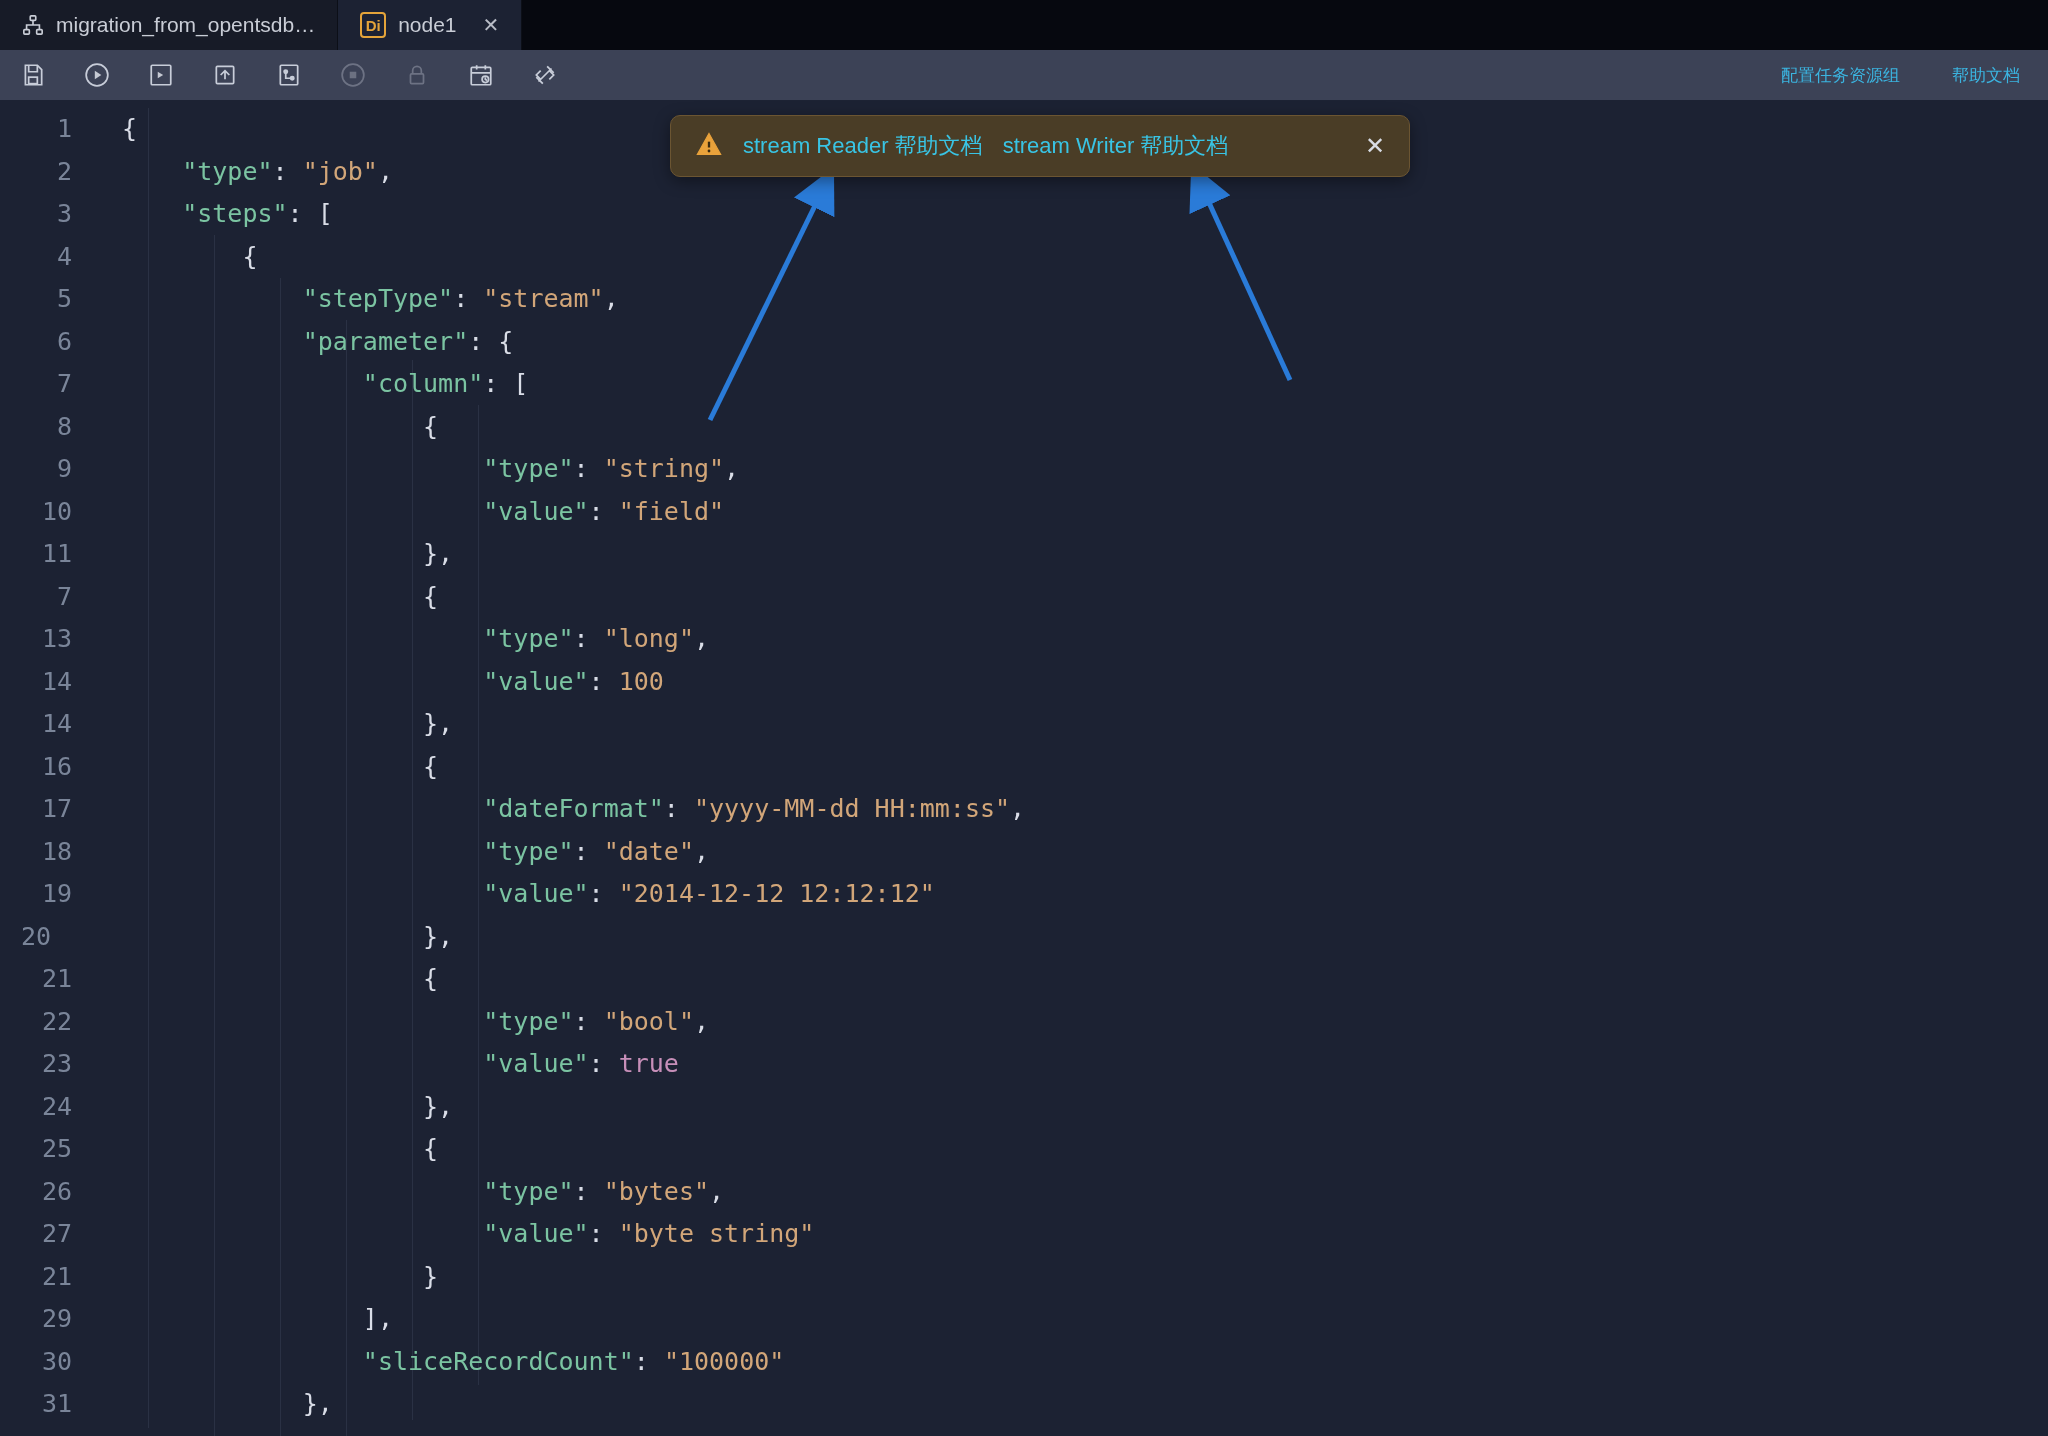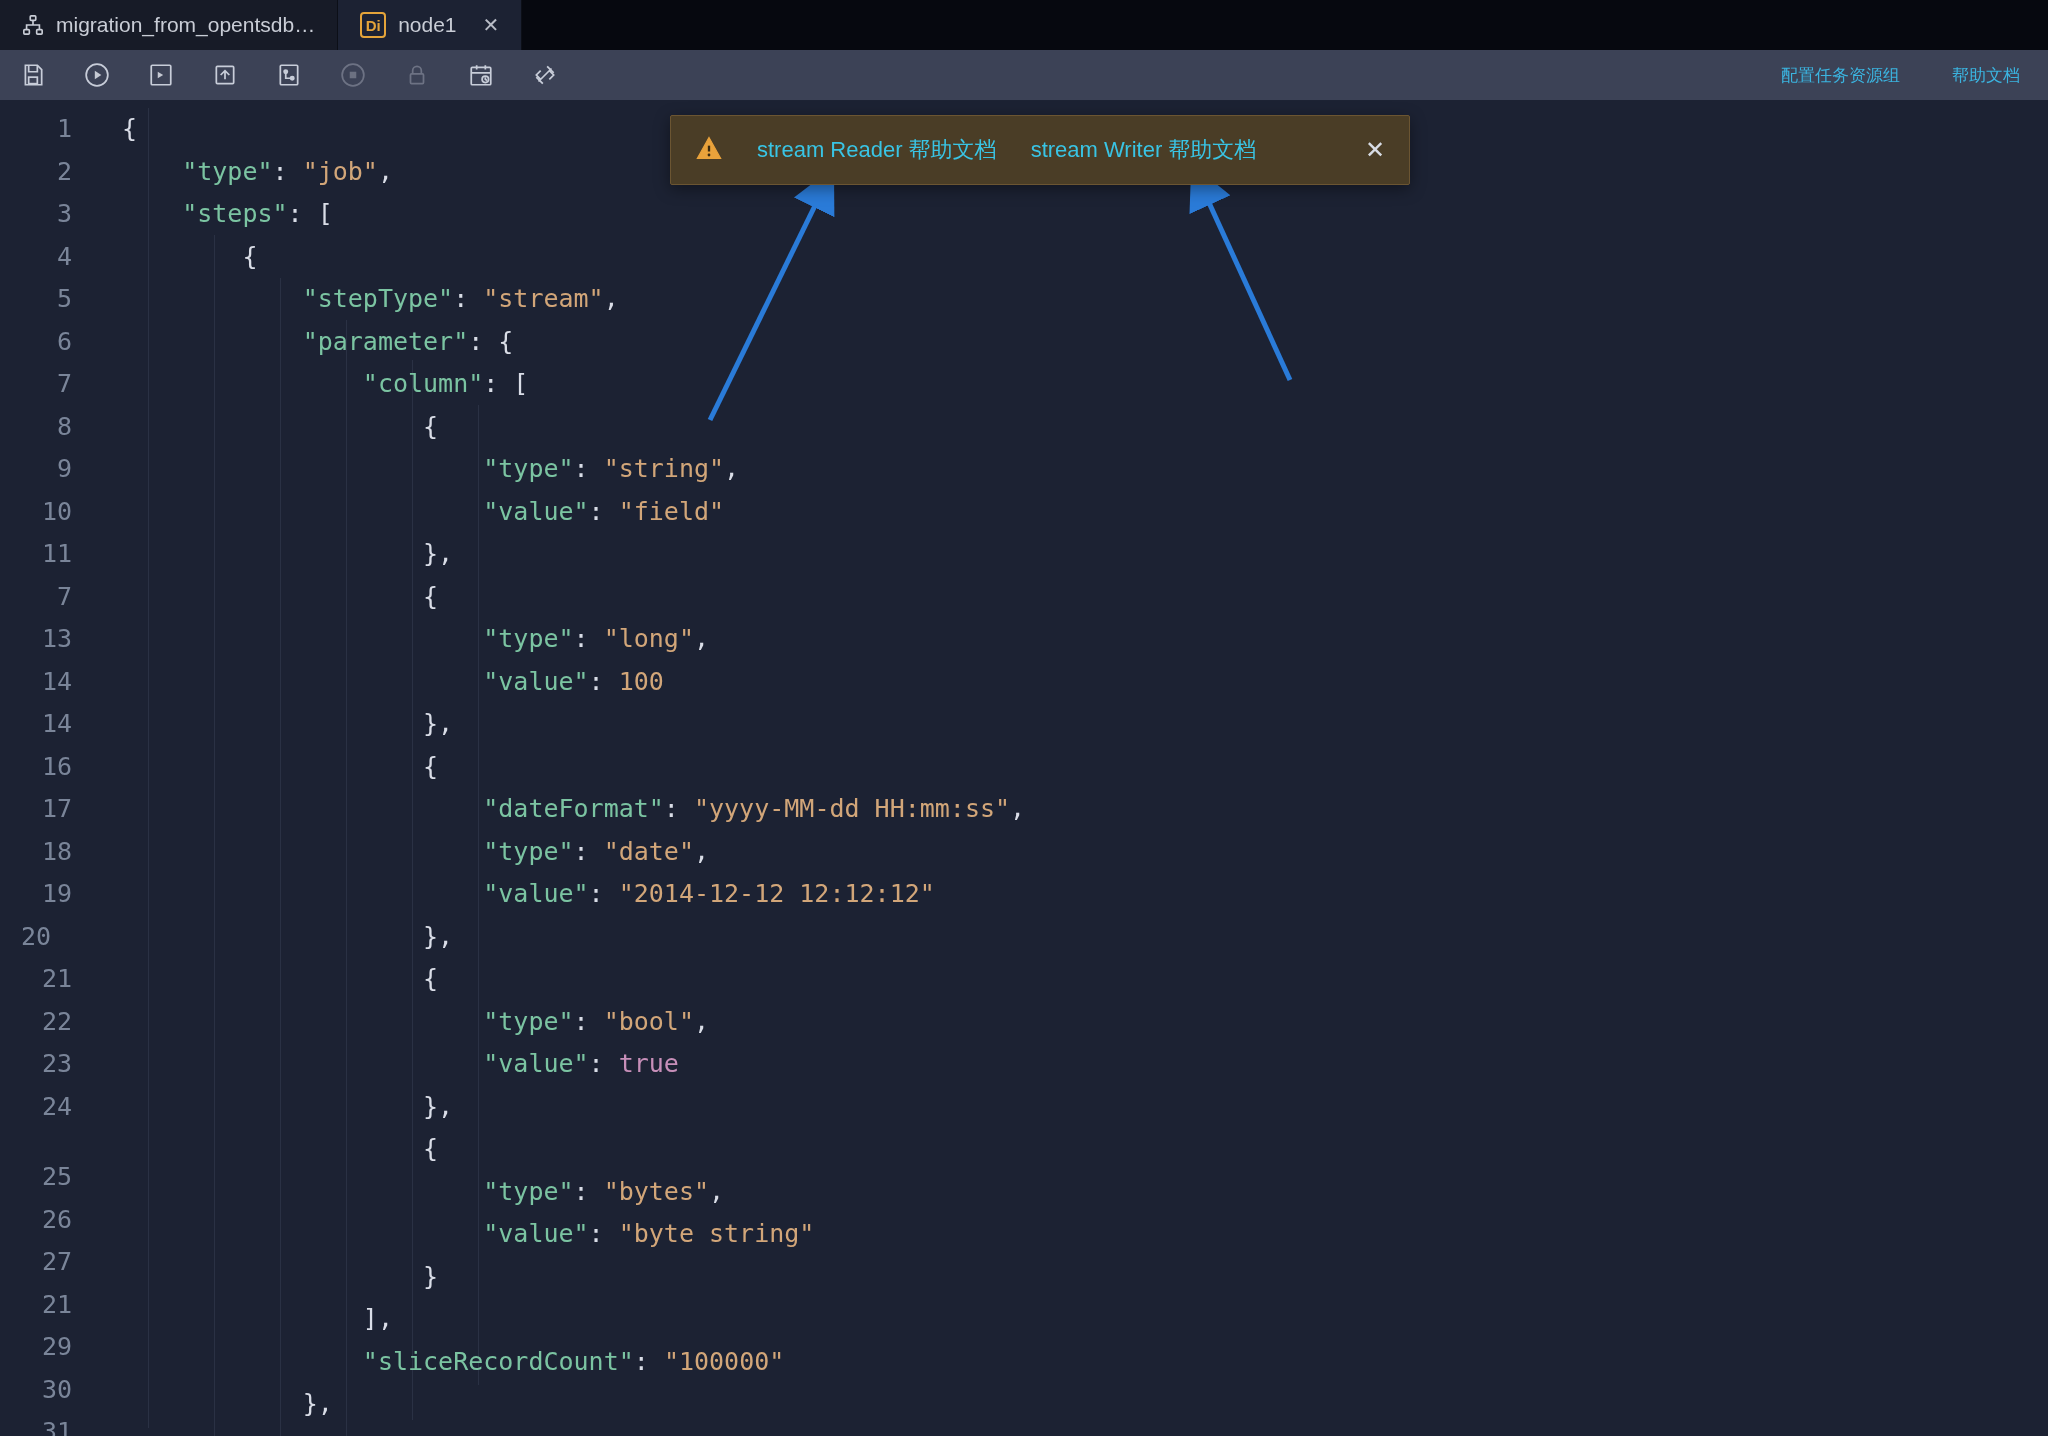--- a/index.html
+++ b/index.html
@@ -74,23 +74,23 @@
   
   .indent-guide{position:absolute;top:8px;bottom:0;width:0;border-left:1px solid #2a3144;}
   .ig1{left:148px;height:1320px;} 
   .ig2{left:214px;height:1258px;top:135px;} 
   .ig3{left:280px;height:1215px;top:178px;}
   .ig4{left:346px;height:1130px;top:220px;}
   .ig5{left:412px;height:1060px;top:260px;}
   .ig6{left:478px;height:980px;top:305px;}
 
   
-  .notif{position:absolute;top:115px;left:670px;width:740px;height:70px;
-    background:#4a3d26;border:1px solid #6b5532;border-radius:2px;
-    display:flex;align-items:center;padding:0 24px;gap:34px;z-index:5;
+  .notif{position:absolute;top:115px;left:670px;width:740px;height:62px;
+    background:#4a3d26;border:1px solid #6b5532;border-radius:10px;
+    display:flex;align-items:center;padding:0 24px;gap:20px;z-index:5;
     box-shadow:0 4px 16px rgba(0,0,0,.4);}
   .notif .warn-icon svg{width:28px;height:28px;}
   .notif a{color:#39c4e4;font-size:22px;text-decoration:none;cursor:pointer;}
   .notif .sp{flex:1;}
   .notif .close{color:#d8dce4;font-size:24px;cursor:pointer;}
 
   
   .arrows{position:absolute;top:100px;left:0;pointer-events:none;z-index:4;}
 </style>
 </head>
@@ -203,21 +203,21 @@
       <div style="height: 42.5px;">14</div>
       <div style="height: 42.5px;">16</div>
       <div style="height: 42.5px;">17</div>
       <div style="height: 42.5px;">18</div>
       <div style="height: 42.5px;">19</div>
       <div style="height: 42.5px; text-align: center;">20</div>
       <div style="height: 42.5px;">21</div>
       <div style="height: 42.5px;">22</div>
       <div style="height: 42.5px;">23</div>
       <div style="height: 42.5px;">24</div>
-      <div style="height: 42.5px; margin-top: 28px;">25</div>
+      <div style="height: 42.5px;">25</div>
       <div style="height: 42.5px;">26</div>
       <div style="height: 42.5px;">27</div>
       <div style="height: 42.5px;">21</div>
       <div style="height: 42.5px;">29</div>
       <div style="height: 42.5px;">30</div>
       <div style="height: 42.5px;">31</div>
     </div>
 
   <span class="indent-guide ig1"></span>
   <span class="indent-guide ig2"></span>

